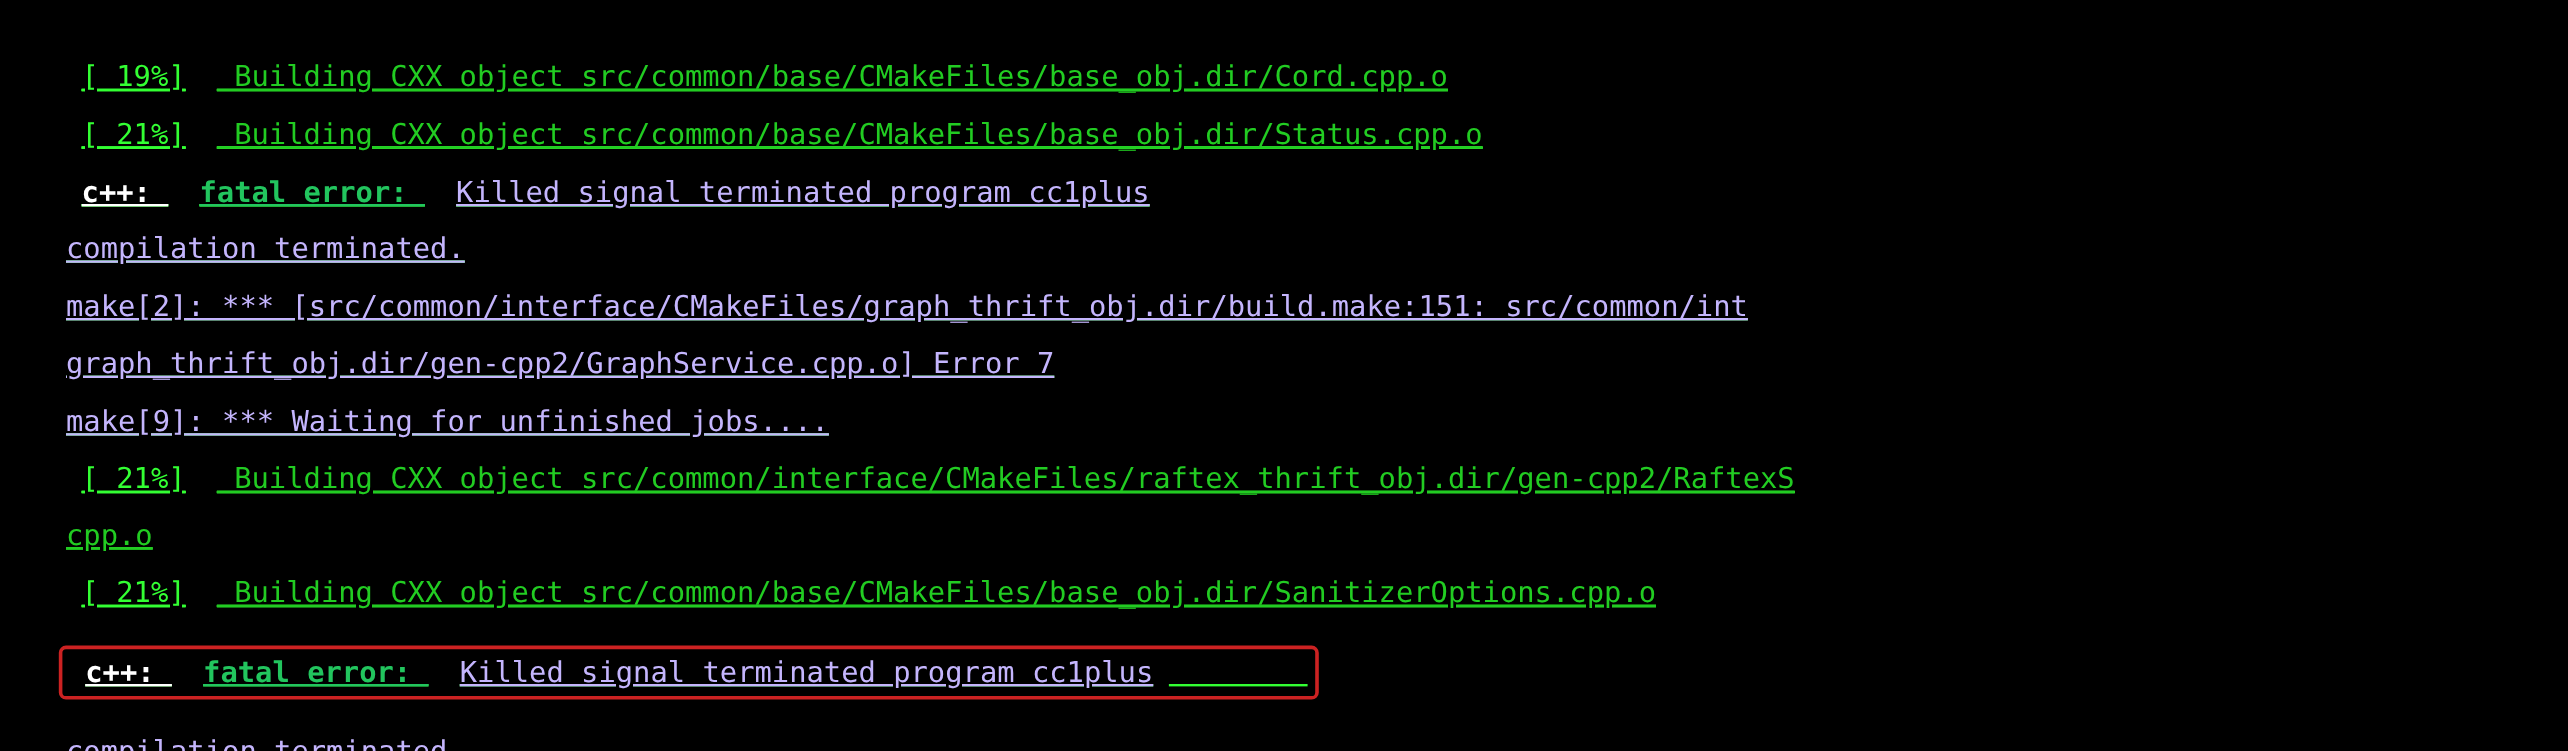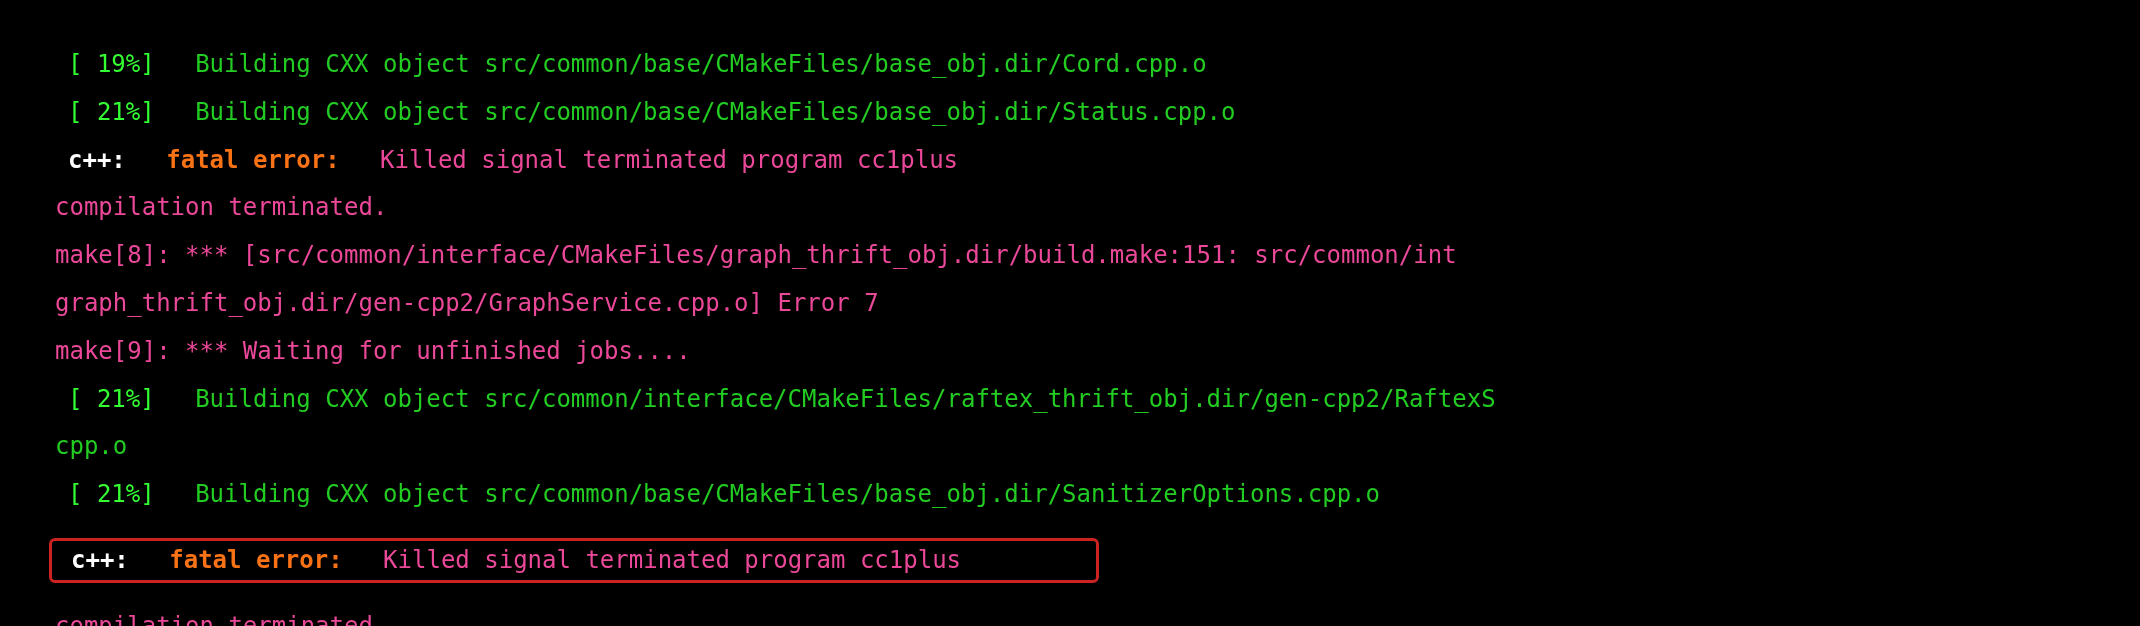--- a/index.html
+++ b/index.html
@@ -1,18 +1,19 @@
 <!DOCTYPE html>
 <html><head>
   <meta charset="utf-8">
   <style>
     * {
       margin: 13px;
       padding: 0;
       box-sizing: border-box;
+      text-decoration: underline;
     }
     body {
       background-color: #000000;
       font-family: 'Menlo', 'Monaco', 'Consolas', monospace;
       font-size: 24px;
       line-height: 1.45;
       color: #33ff33;
       padding: 8px 16px;
       overflow-x: hidden;
     }
@@ -23,25 +24,25 @@
       color: #33ff33;
     }
     .building {
       color: #22cc22;
     }
     .white-bold {
       color: #ffffff;
       font-weight: bold;
     }
     .red-bold {
-      color: #f97316;
+      color: #22c55e;
       font-weight: bold;
     }
     .green {
-      color: #ec4899;
+      color: #c4b5fd;
     }
     .highlighted-box {
       display: inline-block;
       border: 3px solid #cc2222;
       border-radius: 6px;
       padding: 2px 6px;
       margin-left: -6px;
     }
   </style>
 </head>
@@ -54,21 +55,21 @@
 <div class="line">
   <span class="bracket">[ 21%]</span><span class="building"> Building CXX object src/common/base/CMakeFiles/base_obj.dir/Status.cpp.o</span>
 </div>
 
 <div class="line">
   <span class="white-bold">c++: </span><span class="red-bold">fatal error: </span><span class="green">Killed signal terminated program cc1plus</span>
 </div>
 
 <div class="line green">compilation terminated.</div>
 
-<div class="line green">make[8]: *** [src/common/interface/CMakeFiles/graph_thrift_obj.dir/build.make:151: src/common/int</div>
+<div class="line green">make[2]: *** [src/common/interface/CMakeFiles/graph_thrift_obj.dir/build.make:151: src/common/int</div>
 
 <div class="line green">graph_thrift_obj.dir/gen-cpp2/GraphService.cpp.o] Error 7</div>
 
 <div class="line green">make[9]: *** Waiting for unfinished jobs....</div>
 
 <div class="line">
   <span class="bracket">[ 21%]</span><span class="building"> Building CXX object src/common/interface/CMakeFiles/raftex_thrift_obj.dir/gen-cpp2/RaftexS</span>
 </div>
 
 <div class="line building">cpp.o</div>

